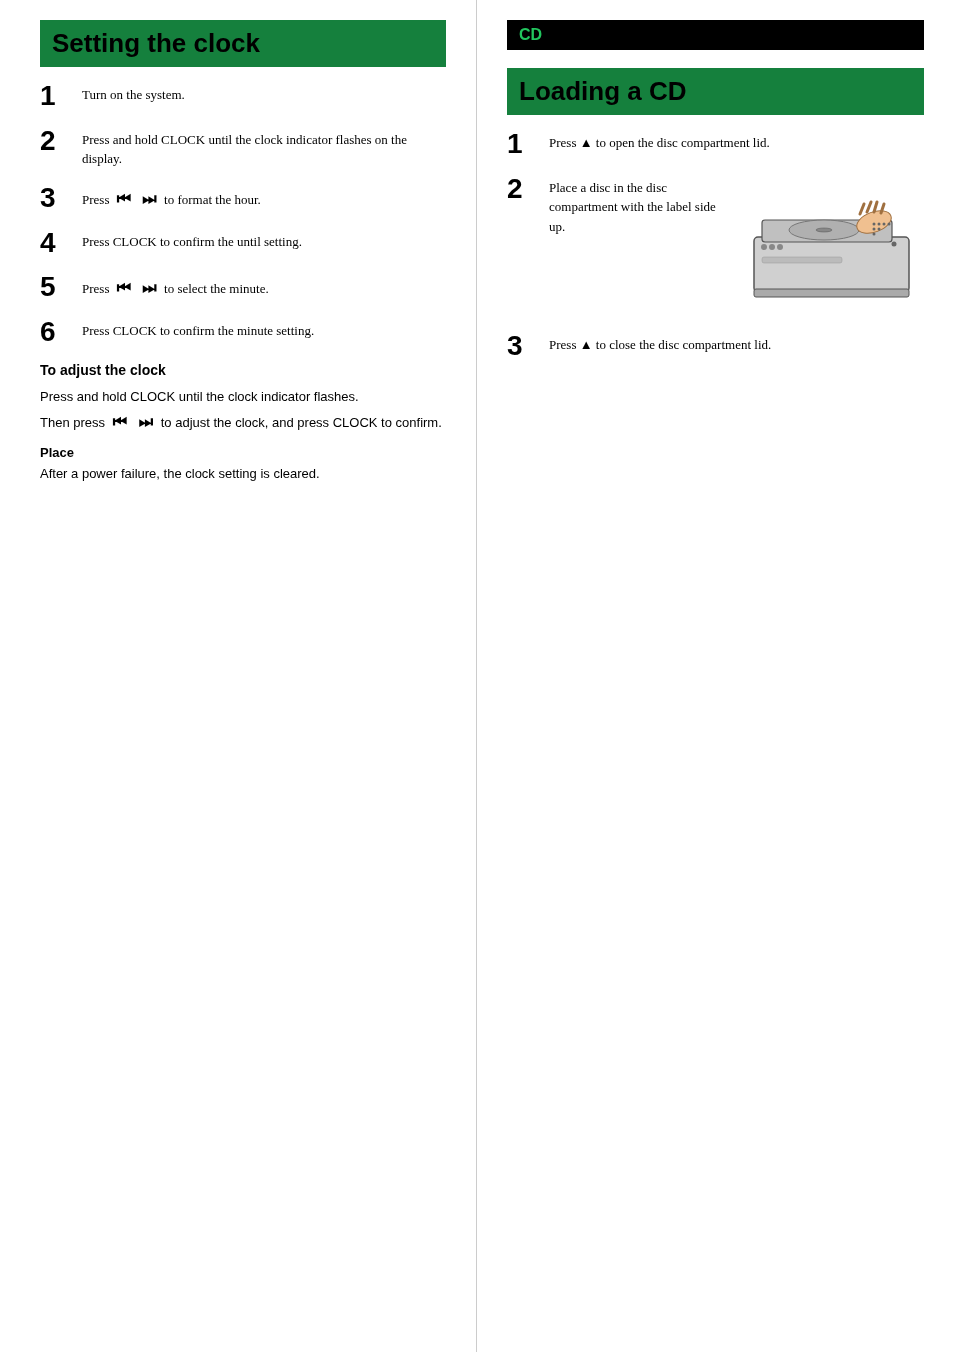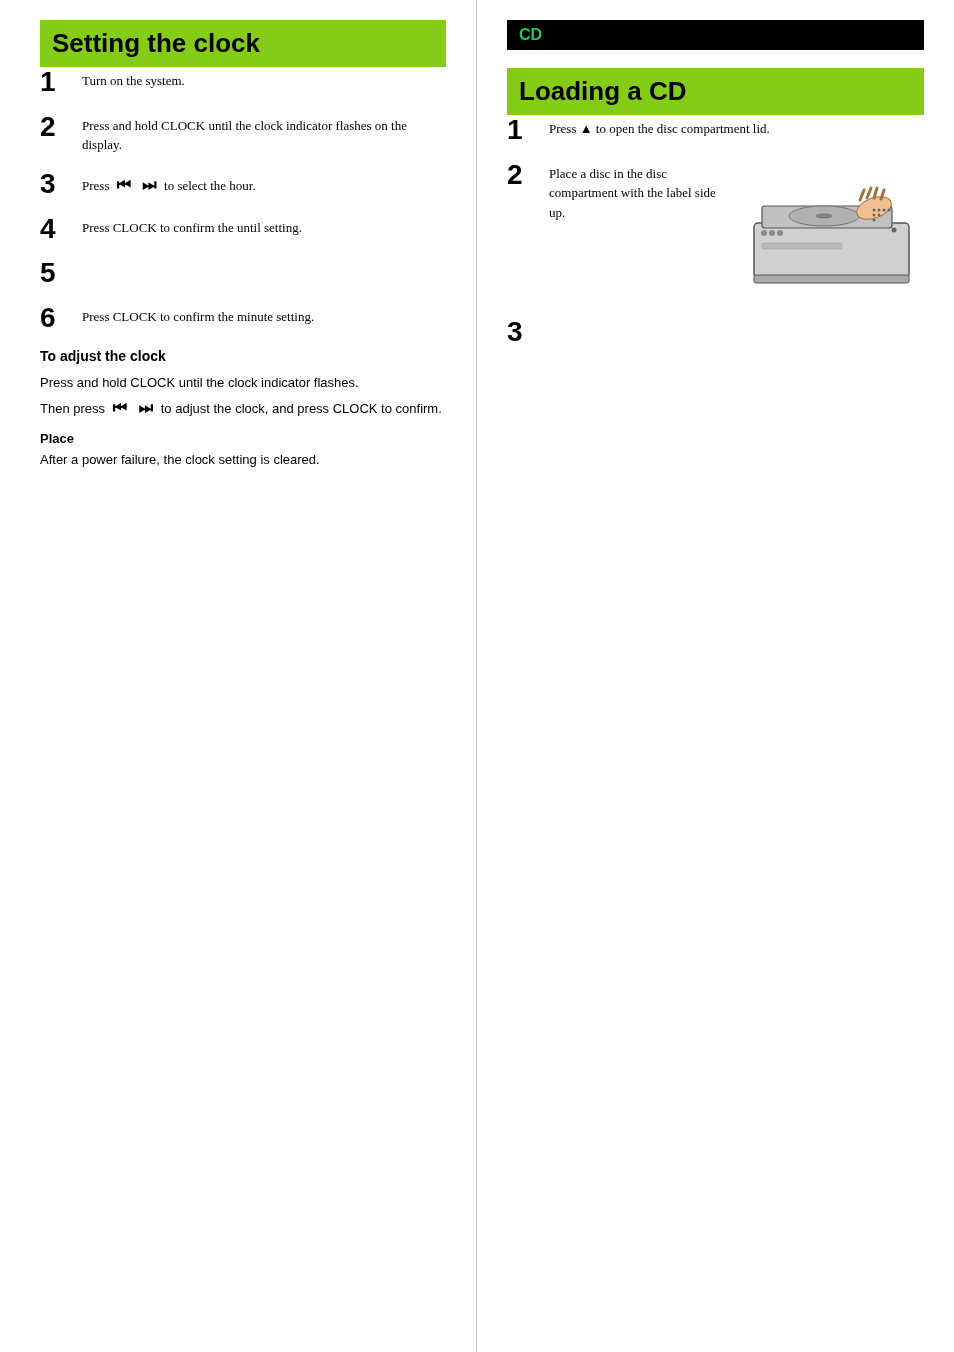--- a/index.html
+++ b/index.html
@@ -23,23 +23,23 @@
       border-right: 1px solid #ccc;
     }
     
     .right-col {
       width: 477px;
       padding: 20px 30px 20px 30px;
     }
 
     
     .section-header {
-      background: #84cc16;
+      background: #15803d;
       padding: 8px 12px;
-      margin-bottom: 0;
+      margin-bottom: 14px;
       display: inline-block;
       width: 100%;
     }
     .section-header-text {
       font-size: 26px;
       font-weight: bold;
       color: #000;
     }
 
     
@@ -180,35 +180,41 @@
       </div>
     </div>
 
     
     <div class="step">
       <span class="step-num">3</span>
       <div class="step-content">
         <span>Press </span>
         <span class="icon-prev">⏮</span>
         <span class="icon-next">⏭</span>
-        <span> to select the hour.</span>
+        <span> to format the hour.</span>
       </div>
     </div>
 
     
     <div class="step">
       <span class="step-num">4</span>
       <div class="step-content">
         <span>Press CLOCK to confirm the until setting.</span>
       </div>
     </div>
 
     
     <div class="step">
       <span class="step-num">5</span>
+      <div class="step-content">
+        <span>Press </span>
+        <span class="icon-prev">⏮</span>
+        <span class="icon-next">⏭</span>
+        <span> to select the minute.</span>
+      </div>
     </div>
 
     
     <div class="step">
       <span class="step-num">6</span>
       <div class="step-content">
         <span>Press CLOCK to confirm the minute setting.</span>
       </div>
     </div>
 
@@ -296,16 +302,19 @@
             <circle cx="130" cy="52" r="1.5" fill="#666"></circle>
           </svg>
         </div>
         <span>Place a disc in the disc compartment with the label side up.</span>
       </div>
     </div>
 
     
     <div class="step">
       <span class="step-num">3</span>
+      <div class="step-content">
+        <span>Press ▲ to close the disc compartment lid.</span>
+      </div>
     </div>
 
   </div>
 </div>
 
 </body></html>

